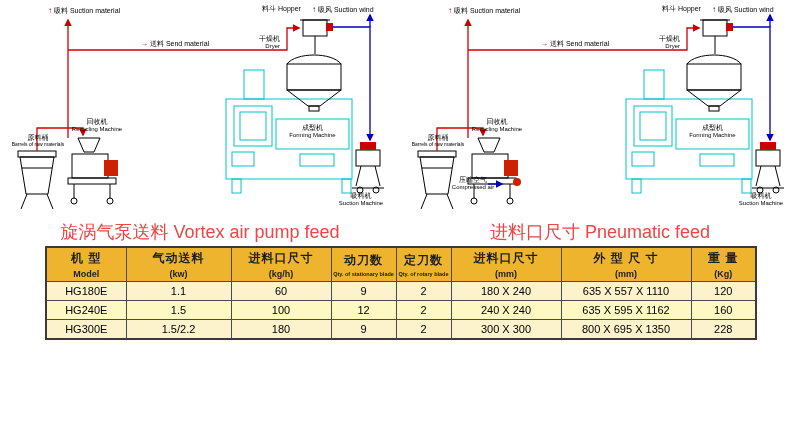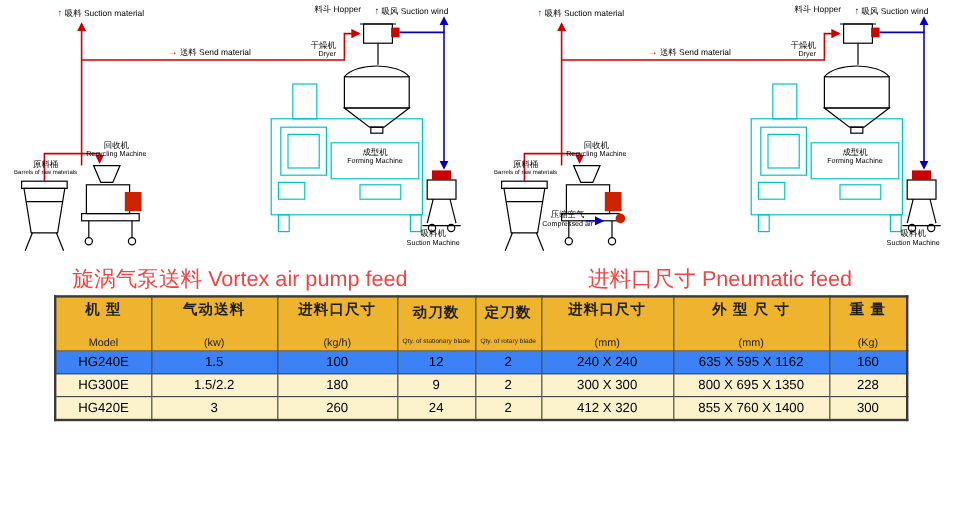--- a/index.html
+++ b/index.html
@@ -37,23 +37,23 @@
   #caption-left  { left:4px; }
   #caption-right { left:404px; }
 
   
   table.spec { position:absolute; left:45px; top:246px; width:710px;
                border-collapse:collapse; table-layout:fixed;
                border:2px solid #3a3a3a; }
   .spec th, .spec td { border:1px solid #4a4a4a; text-align:center; vertical-align:middle; }
   .spec thead th { background:#eeb42d; height:30px; padding:2px 1px; }
   .th-zh  { font-size:12px; font-weight:bold; color:#1d1d1d; letter-spacing:1px; }
-  .th-sub { font-size:9px;  font-weight:normal; color:#1d1d1d; margin-top:13px; }
+  .th-sub { font-size:9px;  font-weight:bold; color:#1d1d1d; margin-top:2px; }
   .th-sub.tiny { font-size:5.5px; white-space:nowrap; overflow:hidden; }
-  .spec td { height:19px; font-size:11px; color:#000; background:#3b82f6; padding:0 2px; }
+  .spec td { height:19px; font-size:11px; color:#000; background:#fef9c3; padding:0 2px; }
   .spec tr.alt td { background:#fcf3cd; }
 </style>
 </head>
 <body>
 
 <div class="stage">
 
   <svg width="0" height="0" style="position:absolute">
     <defs>
       <marker id="arr-red" viewBox="0 0 10 10" refX="8" refY="5" markerWidth="6" markerHeight="6" orient="auto-start-reverse">
@@ -261,46 +261,46 @@
             <div class="th-zh">外 型 尺 寸</div>
             <div class="th-sub">(mm)</div>
           </th>
           <th>
             <div class="th-zh">重 量</div>
             <div class="th-sub">(Kg)</div>
           </th>
         </tr>
     </thead>
     <tbody>
+        <tr class="alt">
+          <td>HG180E</td>
+          <td>1.1</td>
+          <td>60</td>
+          <td>9</td>
+          <td>2</td>
+          <td>180 X 240</td>
+          <td>635 X 557 X 1110</td>
+          <td>120</td>
+        </tr>
         <tr>
           <td>HG240E</td>
           <td>1.5</td>
           <td>100</td>
           <td>12</td>
           <td>2</td>
           <td>240 X 240</td>
           <td>635 X 595 X 1162</td>
           <td>160</td>
         </tr>
         <tr class="alt">
           <td>HG300E</td>
           <td>1.5/2.2</td>
           <td>180</td>
           <td>9</td>
           <td>2</td>
           <td>300 X 300</td>
           <td>800 X 695 X 1350</td>
           <td>228</td>
         </tr>
-        <tr class="alt">
-          <td>HG420E</td>
-          <td>3</td>
-          <td>260</td>
-          <td>24</td>
-          <td>2</td>
-          <td>412 X 320</td>
-          <td>855 X 760 X 1400</td>
-          <td>300</td>
-        </tr>
       </tbody>
   </table>
 
 </div>
 
 </body></html>

